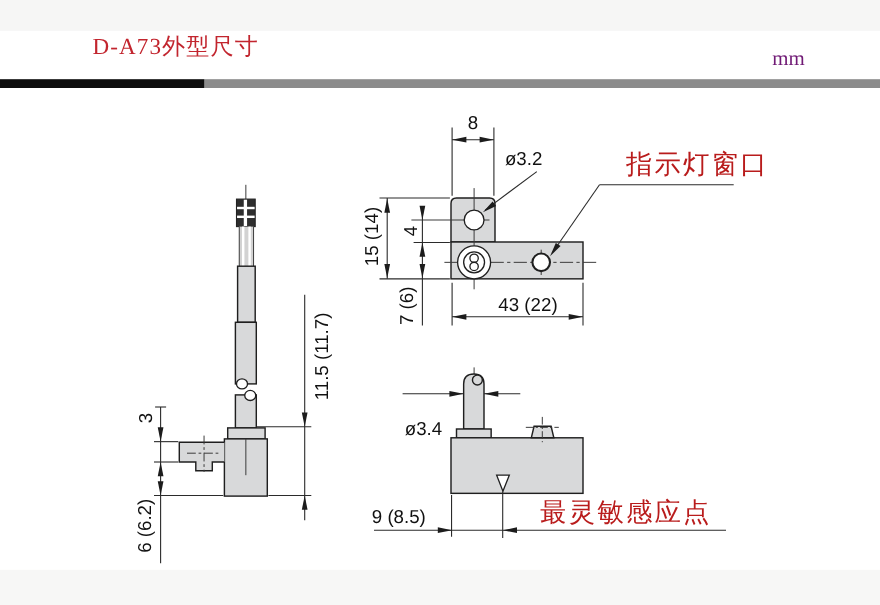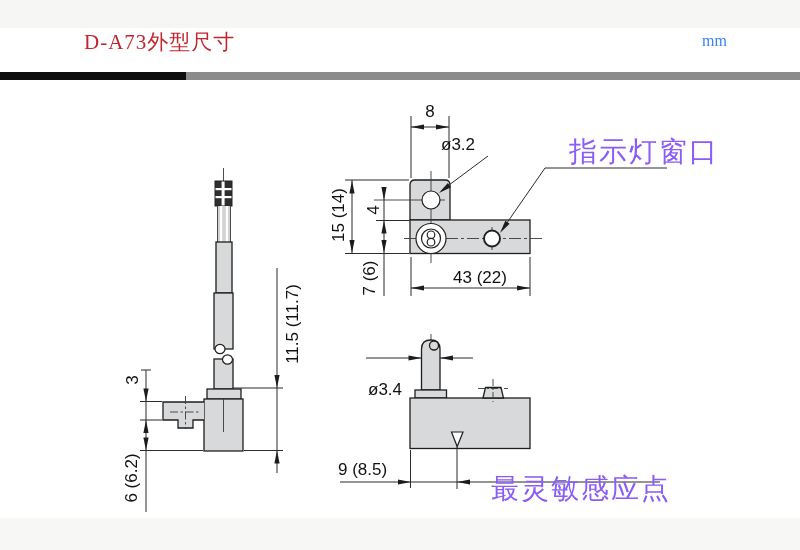--- a/index.html
+++ b/index.html
@@ -5,23 +5,23 @@
   html,body{margin:0;padding:0;background:#fff;}
   #stage{position:relative;width:800px;height:550px;background:#ffffff;overflow:hidden;
          font-family:"Liberation Sans",sans-serif;text-decoration:underline;}
   .abs{position:absolute;}
   #topstrip{left:0;top:0;width:800px;height:28px;background:#f6f6f5;}
   #bottomstrip{left:0;top:518px;width:800px;height:32px;background:#f7f7f6;}
   #bar-black{left:0;top:72px;width:186px;height:8px;background:#0d0d0d;}
   #bar-gray{left:186px;top:72px;width:614px;height:8px;background:#8b8b8b;}
   #title{left:84px;top:28px;font-family:"Liberation Serif",serif;font-size:21px;
          color:#c2252e;letter-spacing:1px;white-space:nowrap;}
-  #unit{left:702px;top:32px;font-family:"Liberation Serif",serif;font-size:16px;color:#3b82f6;}
+  #unit{left:702px;top:43px;font-family:"Liberation Serif",serif;font-size:19px;color:#701a75;}
   .dim{font-size:17px;color:#111;white-space:nowrap;}
-  .cjk{font-family:"Liberation Serif",serif;font-size:28px;color:#8b5cf6;white-space:nowrap;letter-spacing:2px;}
+  .cjk{font-family:"Liberation Serif",serif;font-size:24px;color:#b91c1c;white-space:nowrap;letter-spacing:2px;}
   .ctr{text-align:center;}
   .vtext{transform:rotate(-90deg);transform-origin:center;}
   svg{position:absolute;left:0;top:0;}
   .ln{stroke:#2b2b2b;stroke-width:1;fill:none;}
   .thin{stroke:#3a3a3a;stroke-width:0.9;fill:none;}
   .part{fill:#d8d9da;stroke:#1f1f1f;stroke-width:1.3;}
   .hole{fill:#ffffff;stroke:#1f1f1f;stroke-width:1.2;}
   .arrow{fill:#1c1c1c;stroke:none;}
 </style>
 </head>
@@ -176,27 +176,27 @@
         <line class="ln" x1="410.5" y1="450" x2="410.5" y2="488"></line>
         <line class="ln" x1="457" y1="446.5" x2="457" y2="489"></line>
         <line class="ln" x1="340" y1="482" x2="660" y2="482"></line>
         <polygon class="arrow" points="411,482 398,479.4 398,484.6"></polygon>
         <polygon class="arrow" points="457,482 470,479.4 470,484.6"></polygon>
       </g>
     </g>
   </svg>
 
   <div class="abs dim ctr" style="left:410px;top:102px;width:40px;">8</div>
-  <div class="abs dim" style="left:441px;top:135px;">ø3.2</div>
+  <div class="abs dim" style="left:459px;top:135px;">ø3.2</div>
   <div class="abs cjk" style="left:569px;top:133px;">指示灯窗口</div>
   <div class="abs dim ctr vtext" style="left:297px;top:205px;width:84px;">15 (14)</div>
   <div class="abs dim ctr vtext" style="left:354px;top:200px;width:40px;">4</div>
   <div class="abs dim ctr vtext" style="left:340px;top:268px;width:60px;">7 (6)</div>
   <div class="abs dim ctr" style="left:440px;top:268px;width:80px;">43 (22)</div>
 
   <div class="abs dim ctr vtext" style="left:113px;top:370px;width:40px;">3</div>
   <div class="abs dim ctr vtext" style="left:238px;top:314px;width:110px;">11.5 (11.7)</div>
   <div class="abs dim ctr vtext" style="left:87px;top:468px;width:90px;">6 (6.2)</div>
 
   <div class="abs dim" style="left:368px;top:336px;margin-top:44px;">ø3.4</div>
   <div class="abs dim" style="left:338px;top:460px;">9 (8.5)</div>
-  <div class="abs cjk" style="left:491px;top:470px;text-align:center;">最灵敏感应点</div>
+  <div class="abs cjk" style="left:491px;top:450px;text-align:center;">最灵敏感应点</div>
 </div>
 
 </body></html>

